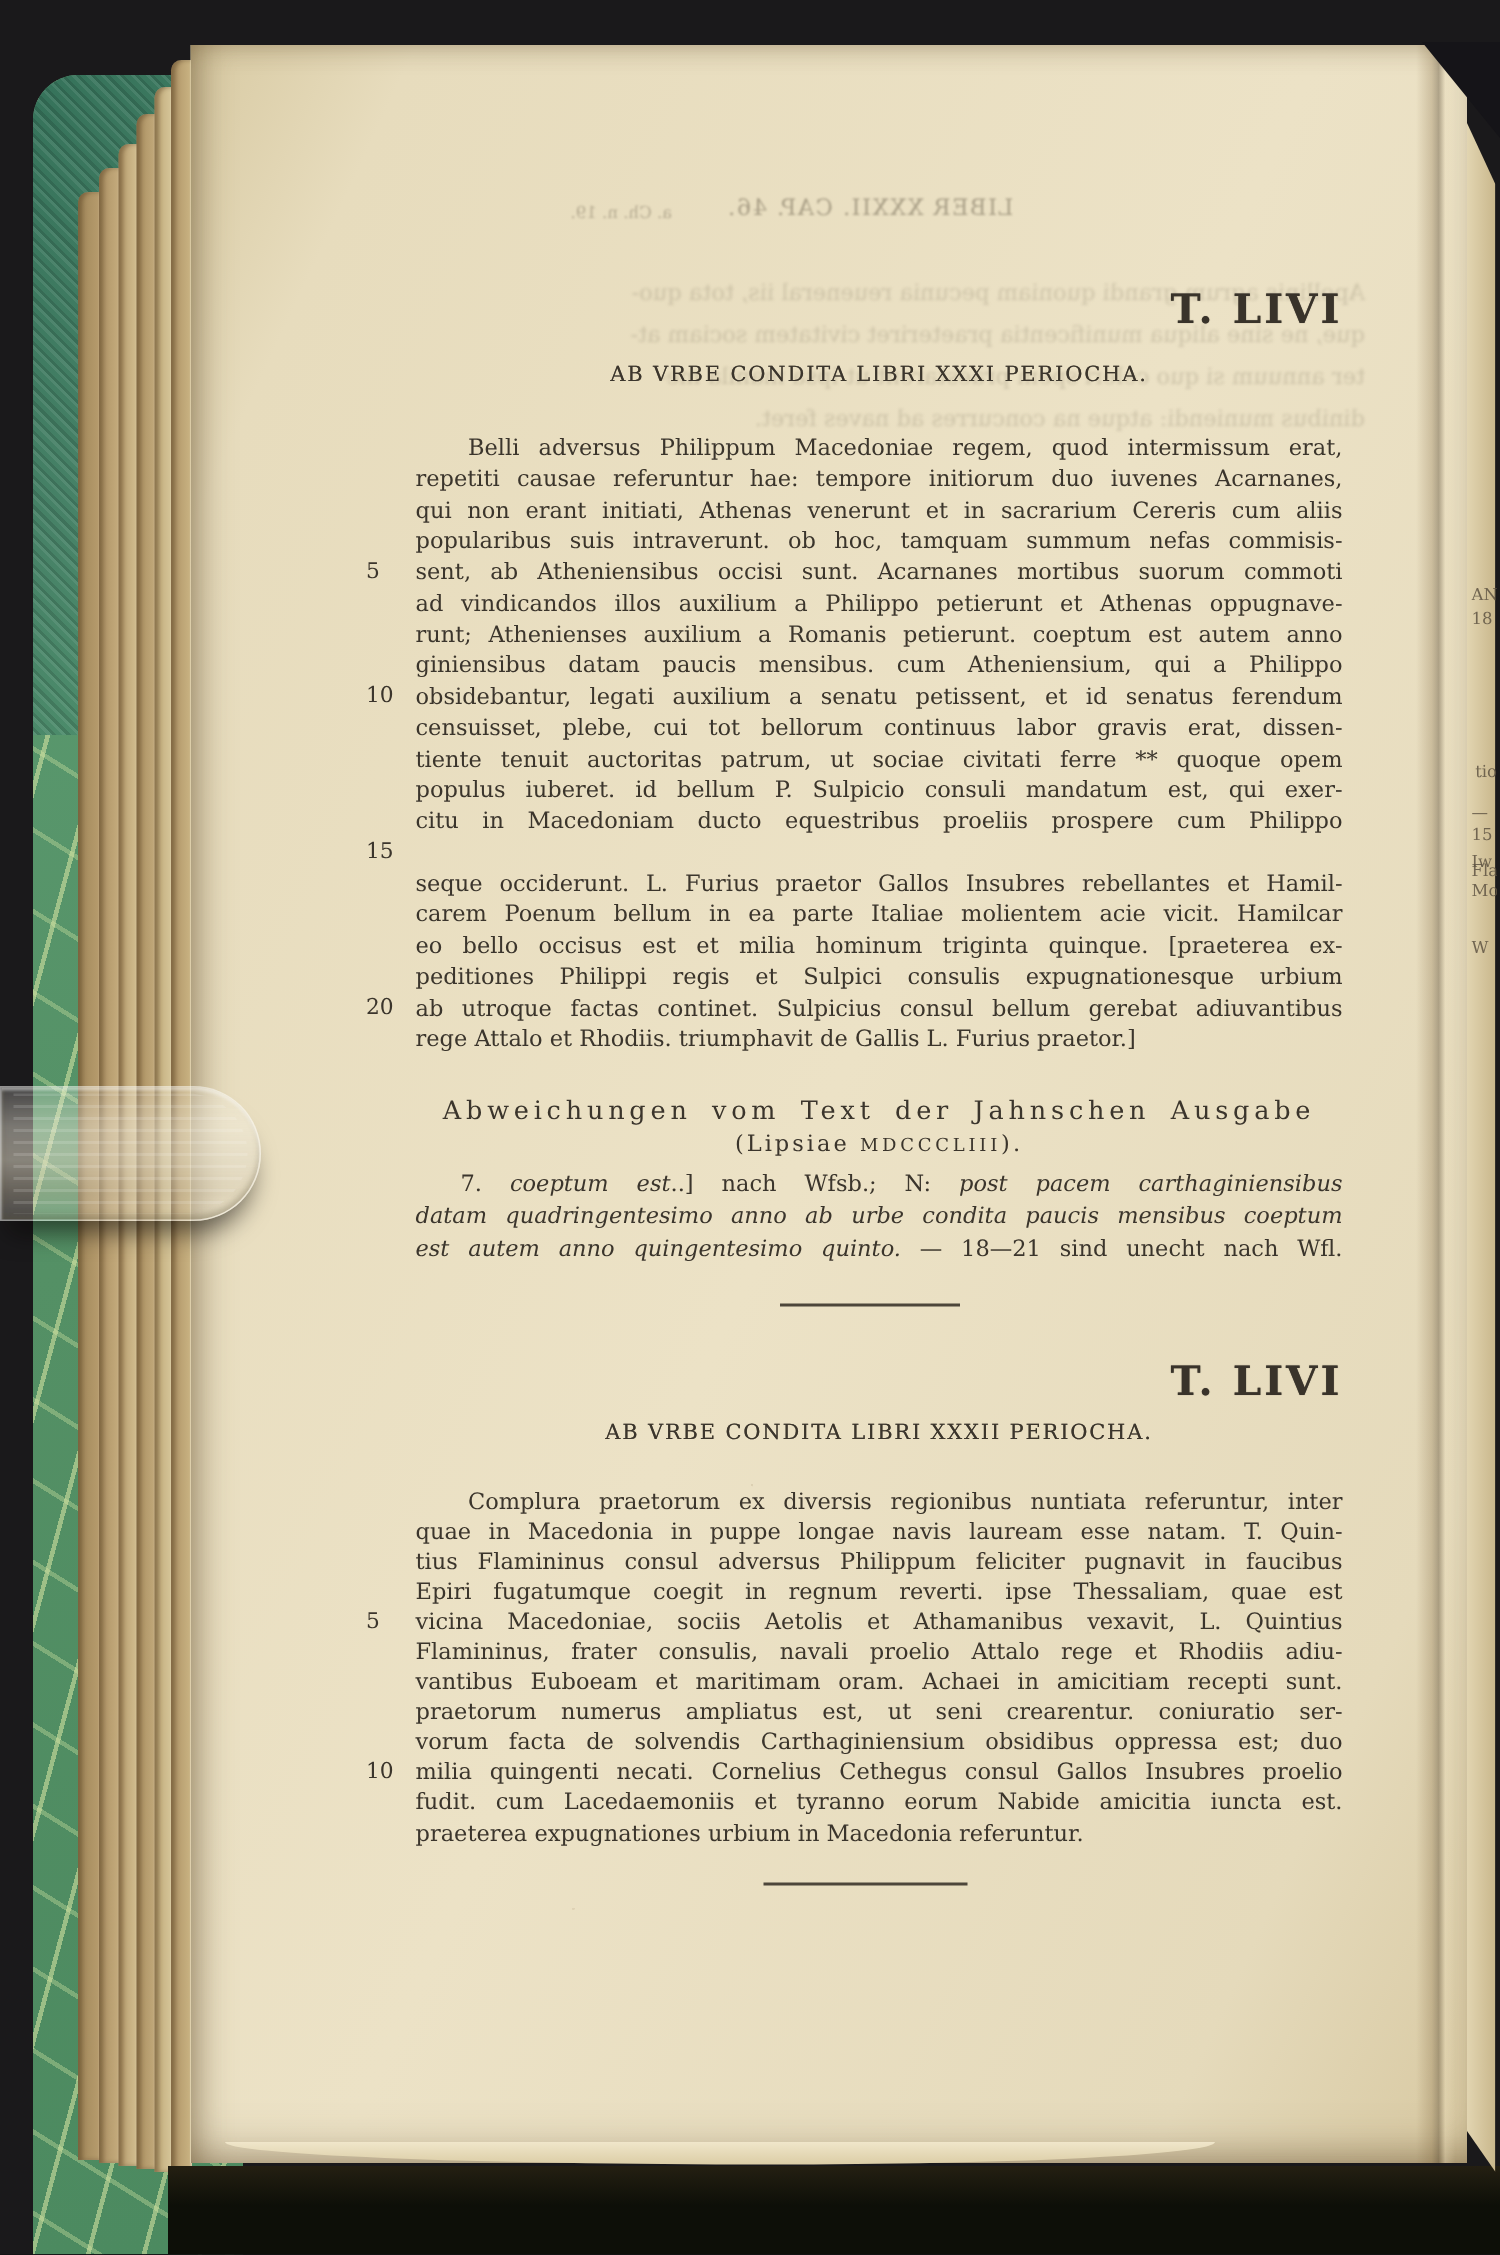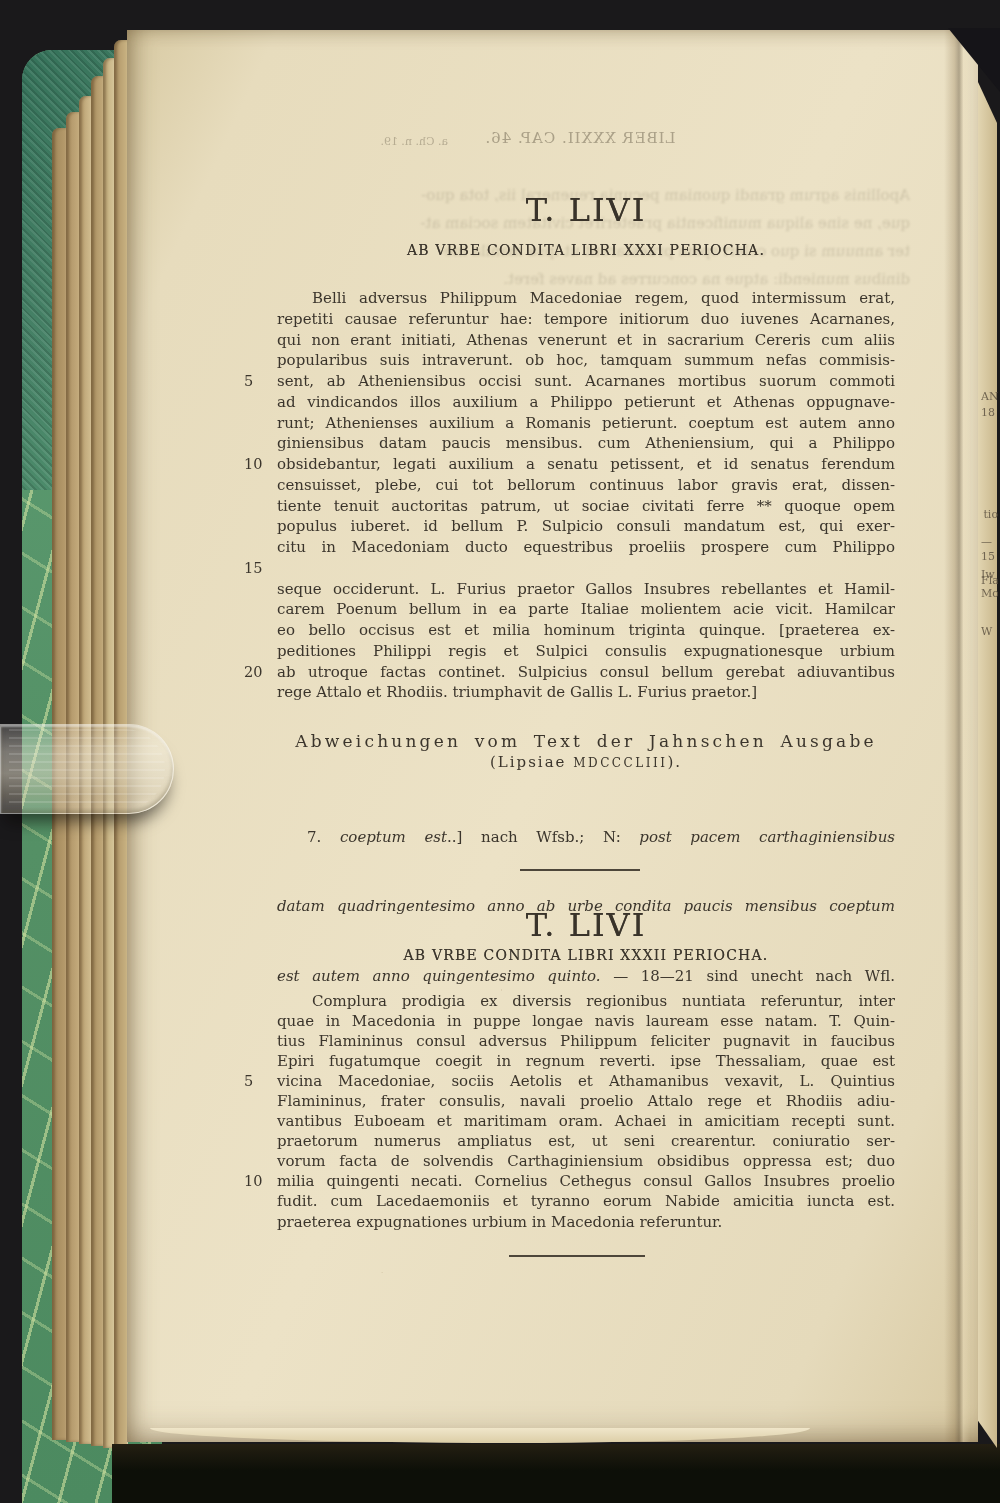--- a/index.html
+++ b/index.html
@@ -49,40 +49,40 @@
   
   .clip{position:absolute;left:0;top:724px;width:172px;height:88px;
         border-radius:0 46px 46px 0;
         background:linear-gradient(180deg,rgba(250,248,240,.2),rgba(242,237,222,.45) 30%,rgba(228,221,202,.55) 55%,rgba(212,202,180,.4) 80%,rgba(250,248,240,.22));
         border:1px solid rgba(255,255,255,.4);
         box-shadow:0 14px 16px -6px rgba(8,6,4,.55),inset 0 2px 2px rgba(255,255,255,.45),inset 0 -3px 4px rgba(95,85,60,.35);}
   .clip-streaks{position:absolute;inset:4px 8px;border-radius:0 40px 40px 0;
         background:repeating-linear-gradient(180deg,rgba(255,255,255,.14) 0 2px,transparent 2px 8px);}
   
   .textcol{position:absolute;left:277px;top:0;width:618px;color:#3b352c;}
-  .ttl{position:absolute;left:0;width:100%;text-align:center;font-size:32px;
-       letter-spacing:2px;color:#39332a;text-shadow:0 0 .5px rgba(57,51,42,.8);}
+  .ttl{position:absolute;left:0;width:100%;text-align:right;font-size:27px;
+       letter-spacing:2px;color:#39332a;text-shadow:0 0 .5px rgba(57,51,42,.8);font-weight:bold;}
   .t1{top:191px;} .t2{top:906px;}
   .sub{position:absolute;left:0;width:100%;text-align:center;font-size:14px;
        letter-spacing:1.2px;text-shadow:0 0 .4px rgba(57,51,42,.7);}
   .s1sub{top:242px;} .s2sub{top:947px;}
   .para{position:absolute;left:0;width:618px;font-size:15px;}
   .para1{top:288px;} .para2{top:991px;}
   .tline{position:relative;text-align:justify;text-align-last:justify;height:20.75px;line-height:20.75px;}
   .para2 .tline{height:20.05px;line-height:20.05px;}
   .tline.last{text-align-last:left;}
   .tline.ind{text-indent:35px;}
   .lnum{position:absolute;left:-33px;width:26px;text-align:right;font-size:14.5px;text-indent:0;}
   .it{font-style:italic;}
   .app-h1{position:absolute;top:731px;left:0;width:100%;text-align:center;font-size:17px;
           letter-spacing:3.2px;word-spacing:5px;}
   .app-h2{position:absolute;top:753px;left:0;width:100%;text-align:center;font-size:15px;letter-spacing:2px;}
   .sc{font-size:12px;letter-spacing:2.5px;}
   .app-p{position:absolute;top:779px;left:0;width:618px;font-size:15px;}
-  .app-p .tline{height:21.4px;line-height:21.4px;margin-top:48px;}
+  .app-p .tline{height:21.4px;line-height:21.4px;}
   .app-p .tline.ind{text-indent:30px;}
   .rule{position:absolute;height:2px;background:#4d463a;}
   .rule1{top:869px;left:243px;width:120px;}
   .rule2{top:1255px;left:232px;width:136px;}
   
   .ghost-header{position:absolute;left:415px;top:129px;width:330px;text-align:center;
         transform:scaleX(-1);color:rgba(108,98,78,.5);filter:blur(.6px);
         font-size:15px;letter-spacing:1px;}
   .ghost-margin{position:absolute;left:368px;top:135px;width:80px;transform:scaleX(-1);
         color:rgba(108,98,78,.4);filter:blur(.7px);font-size:11px;}
@@ -165,21 +165,21 @@
     <div class="app-p" id="app-p">
         <div class="tline ind"><span>7. </span><span class="it">coeptum est</span><span>..] nach Wfsb.; N: </span><span class="it">post pacem carthaginiensibus</span></div>
         <div class="tline"><span class="it">datam quadringentesimo anno ab urbe condita paucis mensibus coeptum</span></div>
         <div class="tline"><span class="it">est autem anno quingentesimo quinto.</span><span> — 18—21 sind unecht nach Wfl.</span></div>
       </div>
     <div class="rule rule1"></div>
 
     <div class="ttl t2">T. LIVI</div>
     <div class="sub s2sub">AB VRBE CONDITA LIBRI XXXII PERIOCHA.</div>
     <div class="para para2" id="para2">
-        <div class="tline ind"><span>Complura prodigia ex diversis regionibus nuntiata referuntur, inter</span></div>
+        <div class="tline ind"><span>Complura praetorum ex diversis regionibus nuntiata referuntur, inter</span></div>
         <div class="tline"><span>quae in Macedonia in puppe longae navis lauream esse natam. T. Quin-</span></div>
         <div class="tline"><span>tius Flamininus consul adversus Philippum feliciter pugnavit in faucibus</span></div>
         <div class="tline"><span>Epiri fugatumque coegit in regnum reverti. ipse Thessaliam, quae est</span></div>
         <div class="tline"><span class="lnum">5</span><span>vicina Macedoniae, sociis Aetolis et Athamanibus vexavit, L. Quintius</span></div>
         <div class="tline"><span>Flamininus, frater consulis, navali proelio Attalo rege et Rhodiis adiu-</span></div>
         <div class="tline"><span>vantibus Euboeam et maritimam oram. Achaei in amicitiam recepti sunt.</span></div>
         <div class="tline"><span>praetorum numerus ampliatus est, ut seni crearentur. coniuratio ser-</span></div>
         <div class="tline"><span>vorum facta de solvendis Carthaginiensium obsidibus oppressa est; duo</span></div>
         <div class="tline"><span class="lnum">10</span><span>milia quingenti necati. Cornelius Cethegus consul Gallos Insubres proelio</span></div>
         <div class="tline"><span>fudit. cum Lacedaemoniis et tyranno eorum Nabide amicitia iuncta est.</span></div>

